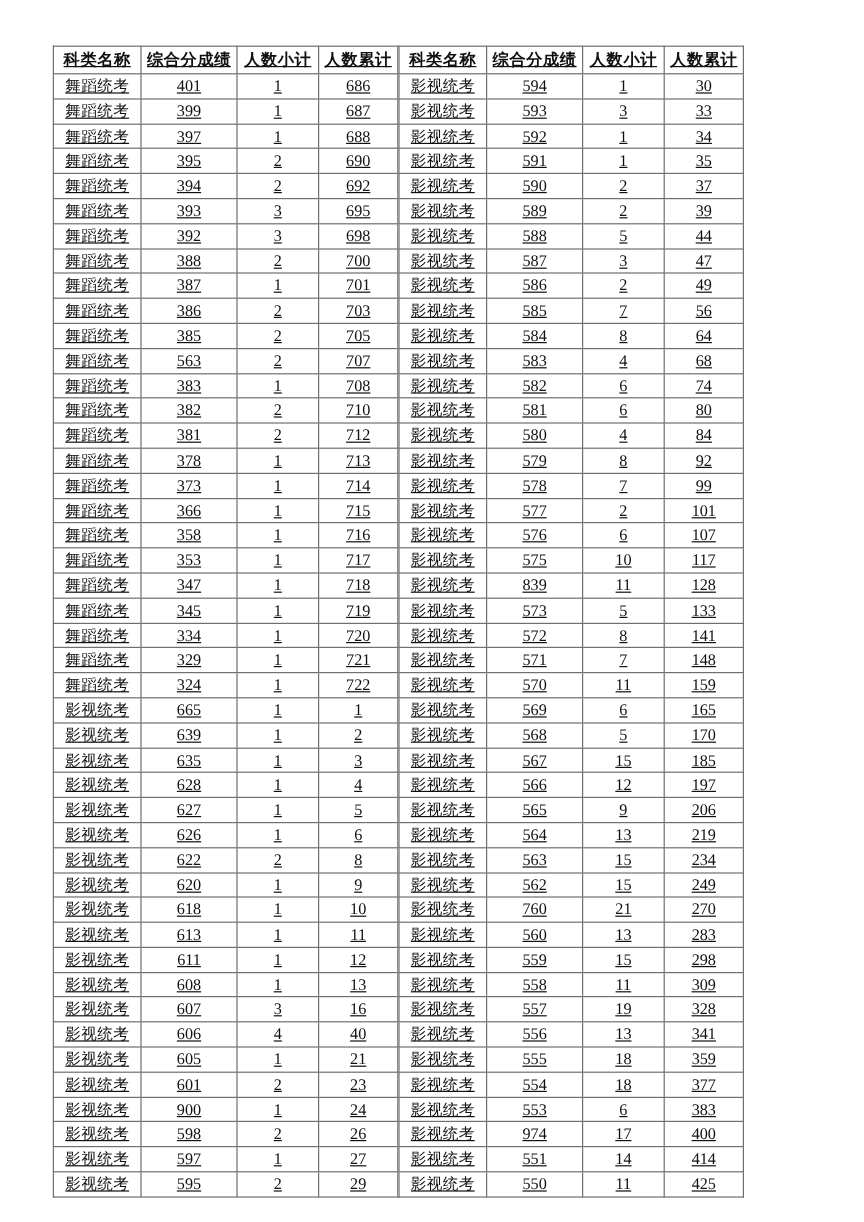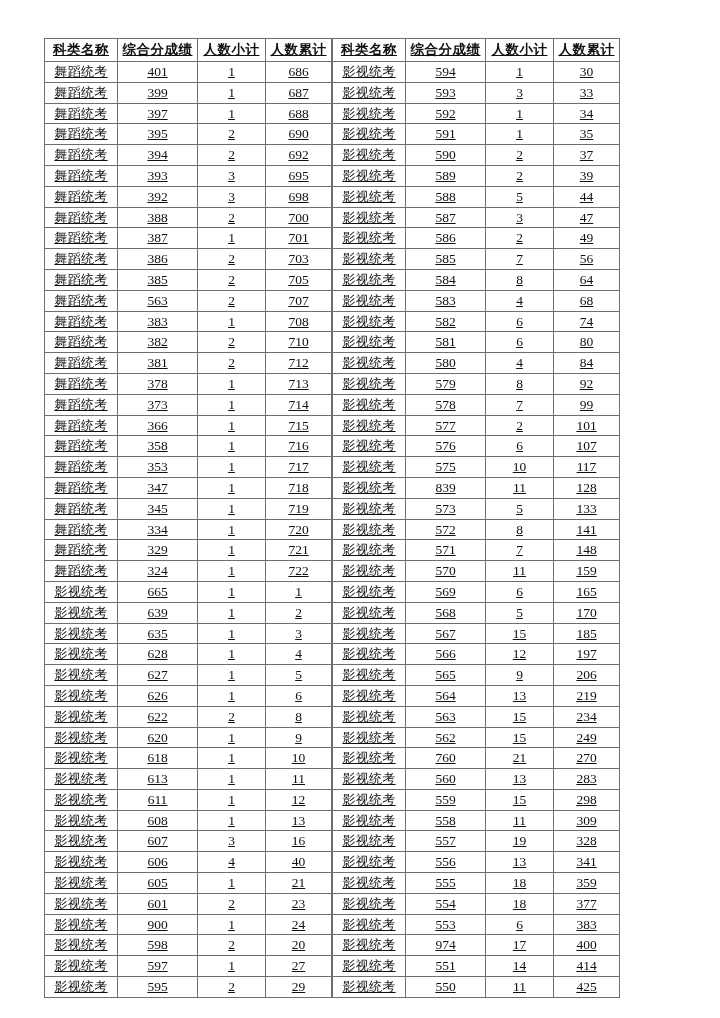--- a/index.html
+++ b/index.html
@@ -356,21 +356,21 @@
           <tr>
             <td class="cat">影视统考</td>
             <td class="num">900</td>
             <td class="num">1</td>
             <td class="num">24</td>
           </tr>
           <tr>
             <td class="cat">影视统考</td>
             <td class="num">598</td>
             <td class="num">2</td>
-            <td class="num">20</td>
+            <td class="num">26</td>
           </tr>
           <tr>
             <td class="cat">影视统考</td>
             <td class="num">597</td>
             <td class="num">1</td>
             <td class="num">27</td>
           </tr>
           <tr>
             <td class="cat">影视统考</td>
             <td class="num">595</td>

